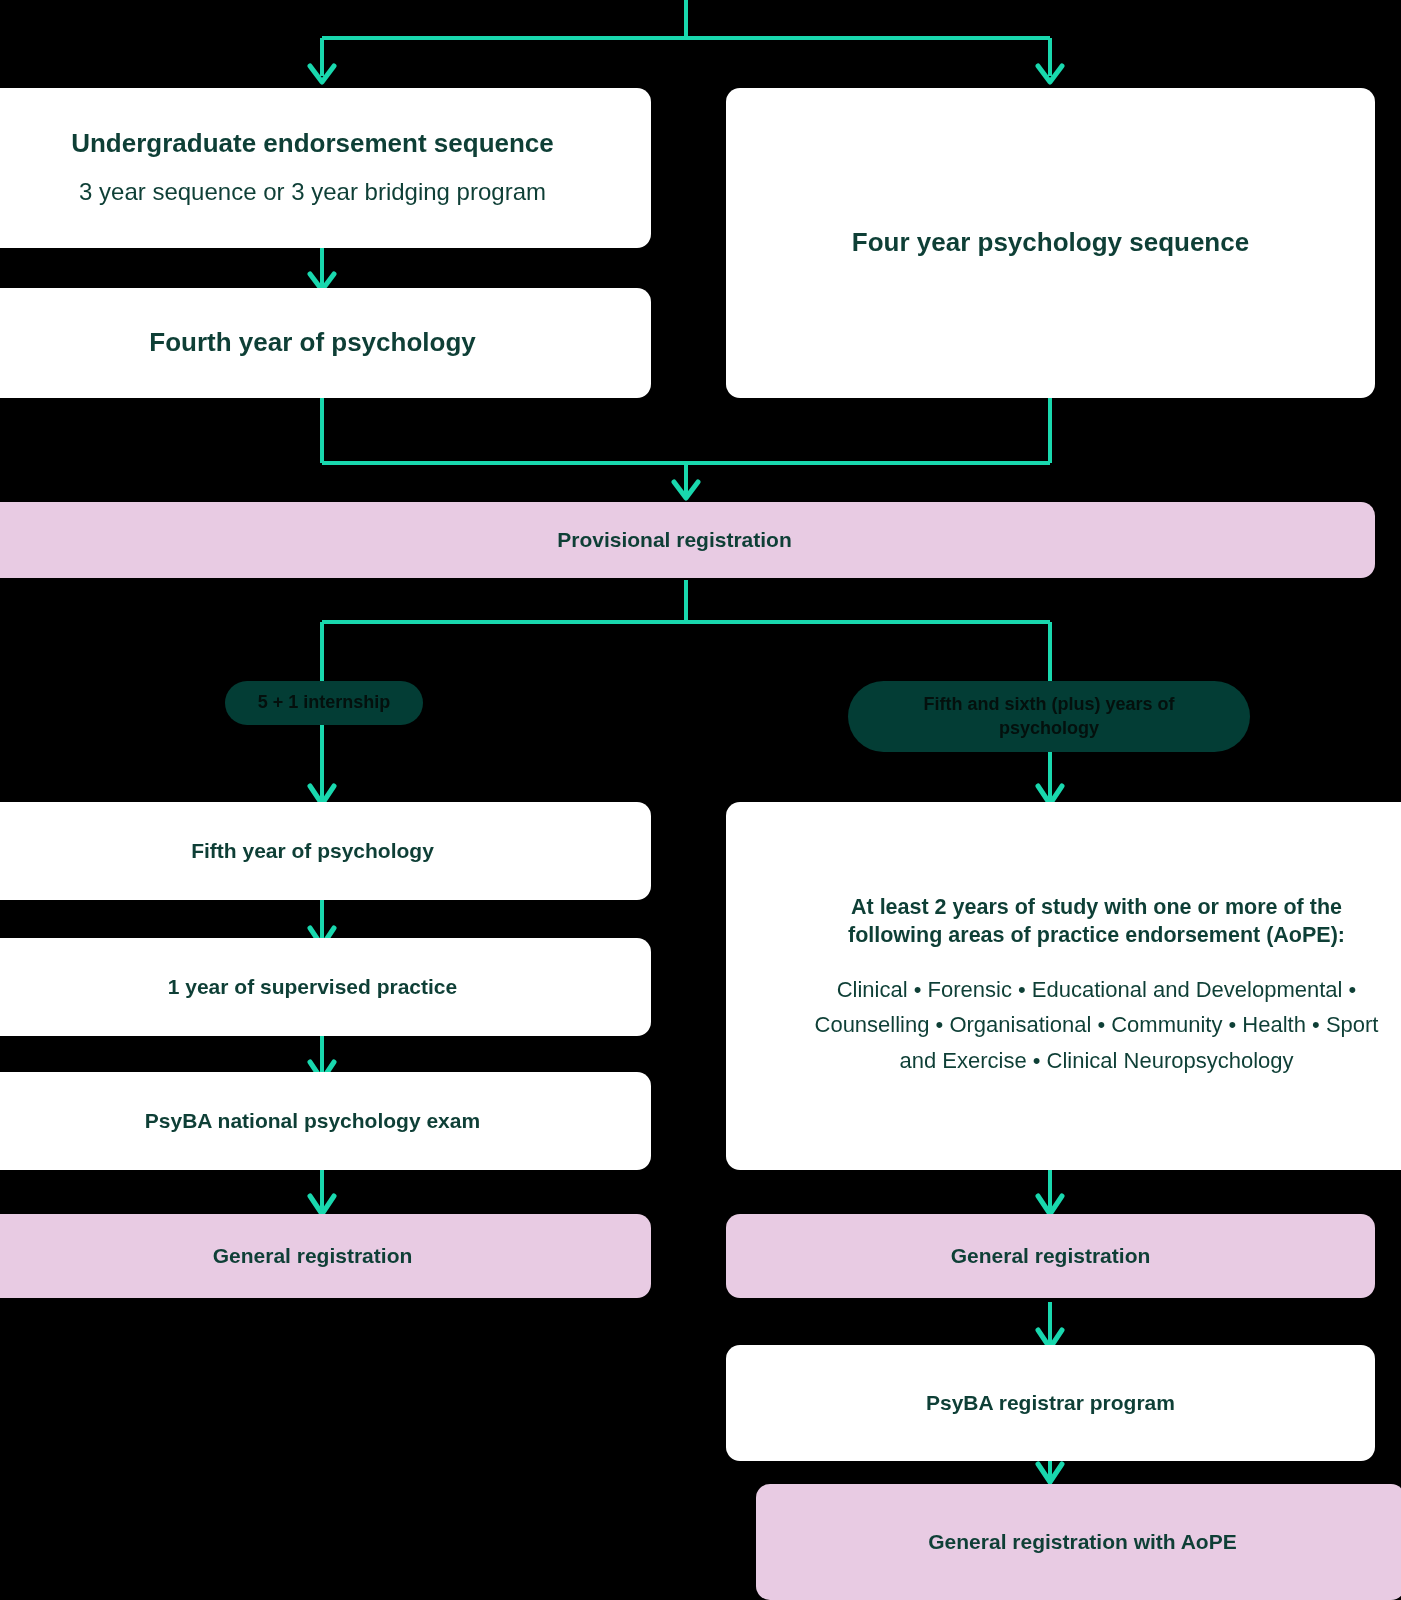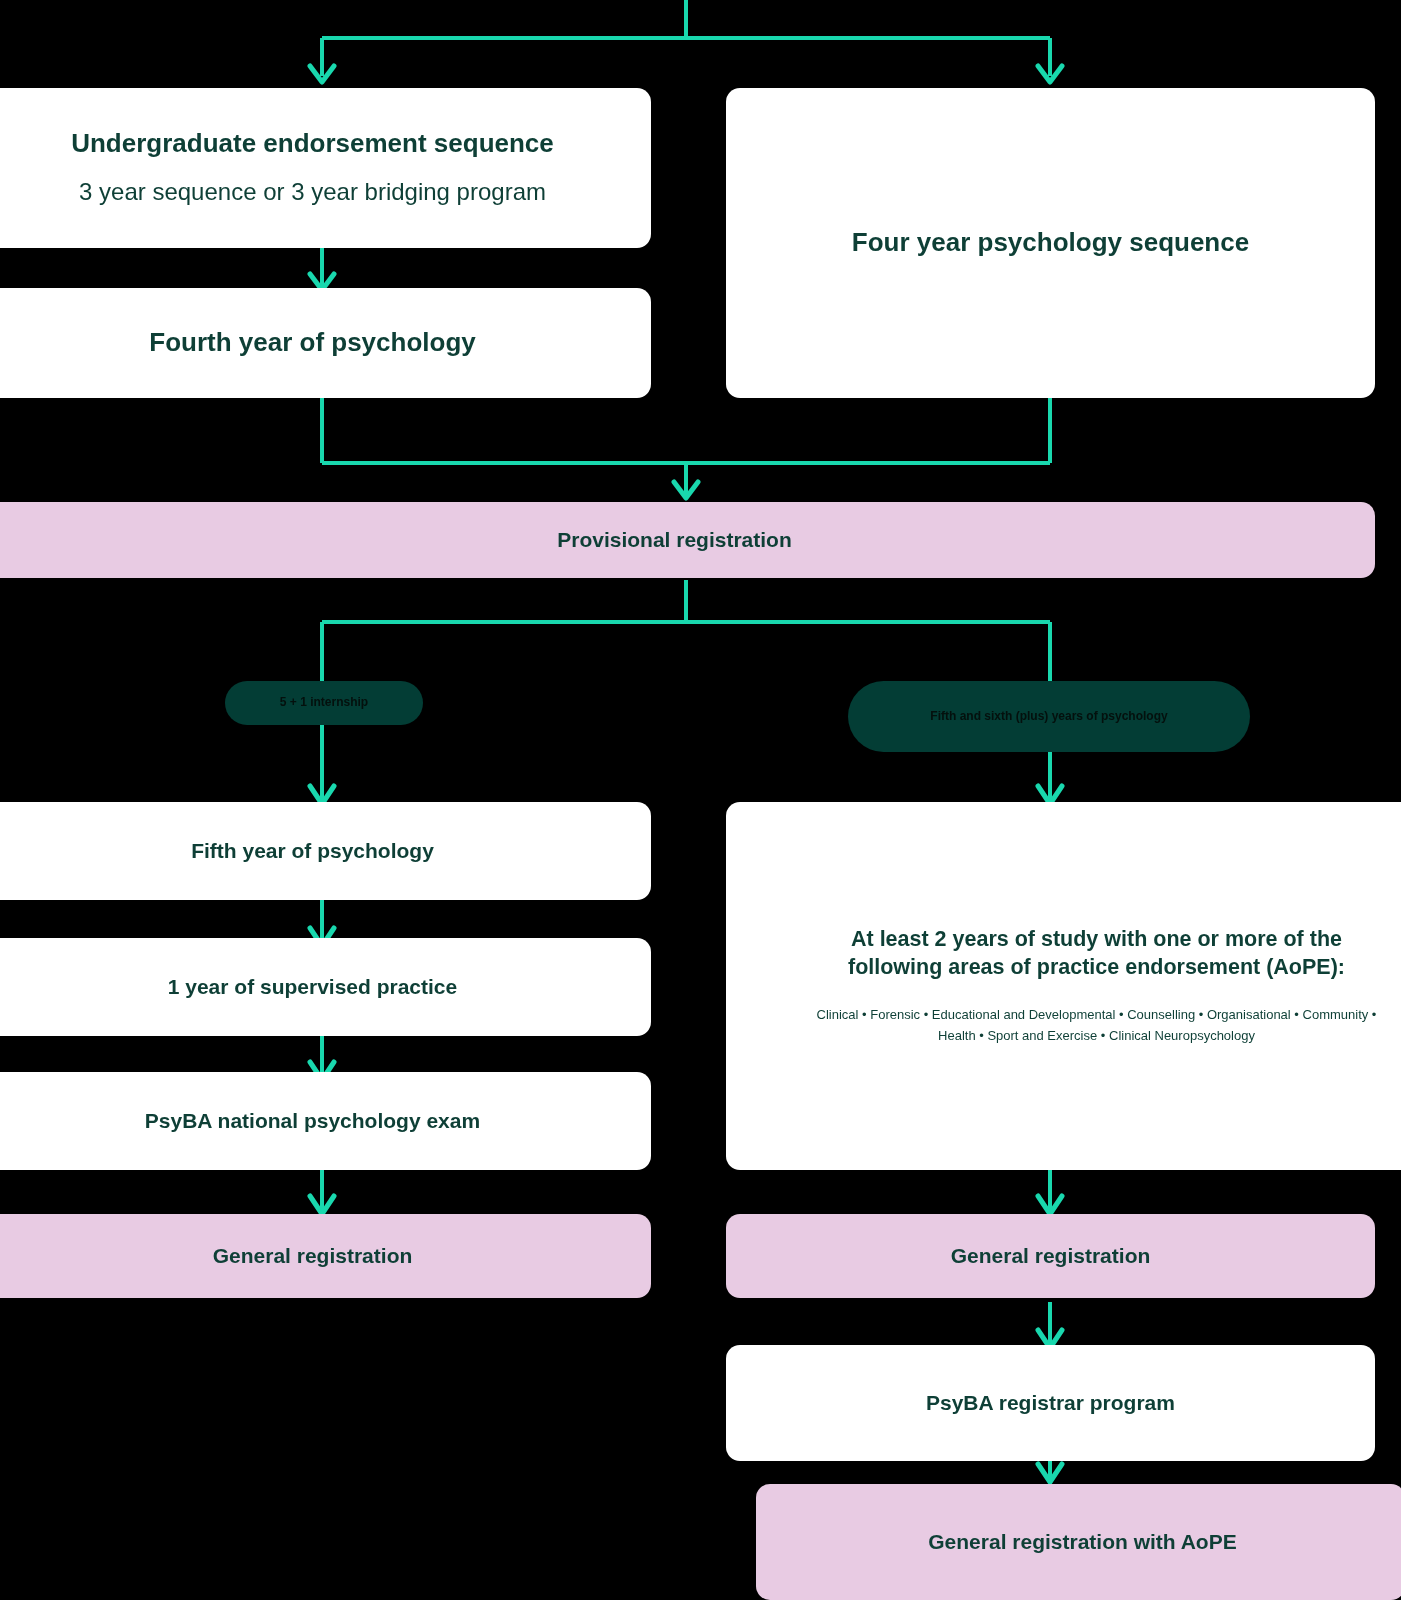--- a/index.html
+++ b/index.html
@@ -48,26 +48,26 @@
     line-height: 1.45;
   }
   .node.pill .title {
     color: #04100D;
     font-weight: 700;
   }
 
   
   .t-lg .title { font-size: 26px; }
   .t-md .title { font-size: 21px; }
-  .t-sm .title { font-size: 12px; }
+  .t-sm .title { font-size: 18px; }
   .s-lg .sub   { font-size: 24px; margin-top: 14px; }
   .s-md .sub   { font-size: 19px; margin-top: 10px; }
 
   .aope-list {
-    font-size: 13px;
+    font-size: 22px;
     font-weight: 400;
     color: #0E3F36;
     line-height: 1.62;
     margin-top: 22px;
     max-width: 600px;
   }
 
   
   .conn {
     position: absolute;

